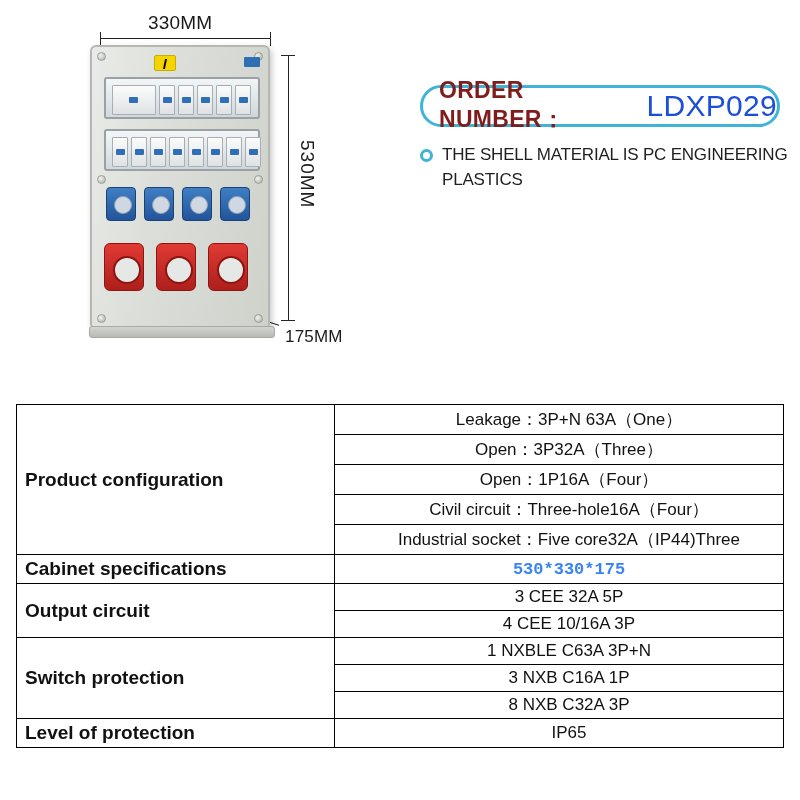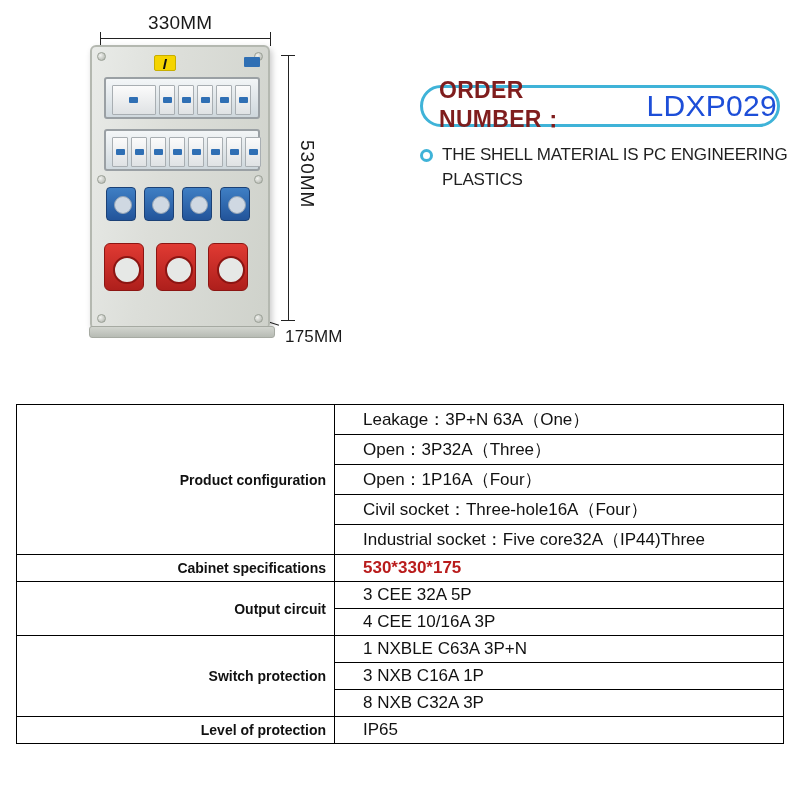--- a/index.html
+++ b/index.html
@@ -173,26 +173,26 @@
   .spec-table td {
     border: 1px solid #000;
     padding: 3px 8px;
     font-size: 17px;
     color: #111;
     vertical-align: middle;
     height: 27px;
   }
   .spec-table td.label {
     width: 318px;
-    text-align: right;
+    text-align: left;
     font-weight: bold;
-    font-size: 14px;
-  }
-  .spec-table td.value { text-align: left; padding-left: 28px; }
-  .spec-table td.value.red { color: #b91c1c; font-weight: bold; }
+    font-size: 19px;
+  }
+  .spec-table td.value { text-align: center; padding-left: 28px; }
+  .spec-table td.value.red { color: #3b82f6; font-weight: bold; font-family: Liberation Mono, monospace; }
 </style>
 </head>
 <body>
 
 <div class="page">
 
   <div class="top">
 
     <div class="dimline" style="left:100px; top:38px; width:170px; height:1px;"></div>
     <div class="dimline" style="left:100px; top:32px; width:1px; height:14px;"></div>
@@ -274,21 +274,21 @@
         <td class="label" rowspan="5">Product configuration</td>
         <td class="value">Leakage：3P+N 63A（One）</td>
       </tr>
       <tr>
         <td class="value">Open：3P32A（Three）</td>
       </tr>
       <tr>
         <td class="value">Open：1P16A（Four）</td>
       </tr>
       <tr>
-        <td class="value">Civil socket：Three-hole16A（Four）</td>
+        <td class="value">Civil circuit：Three-hole16A（Four）</td>
       </tr>
       <tr>
         <td class="value">Industrial socket：Five core32A（IP44)Three</td>
       </tr>
 
       <tr>
         <td class="label">Cabinet specifications</td>
         <td class="value red">530*330*175</td>
       </tr>
 

